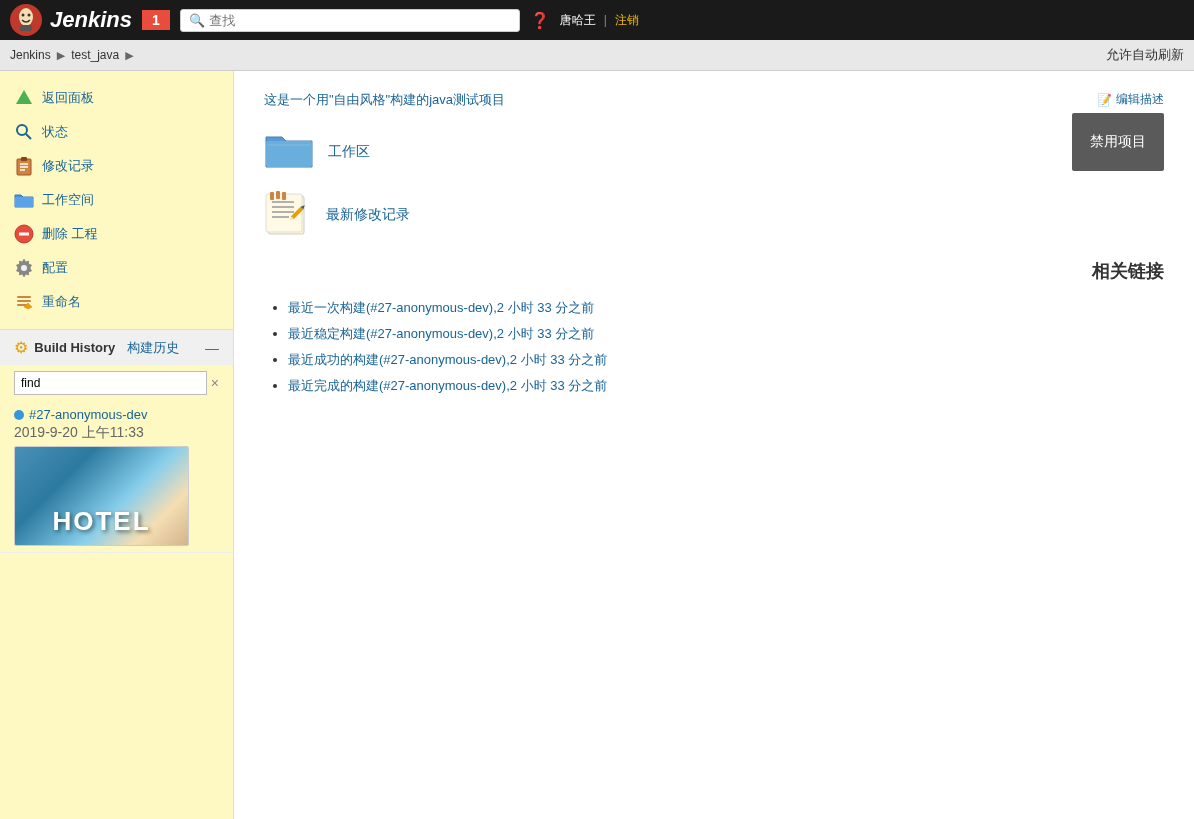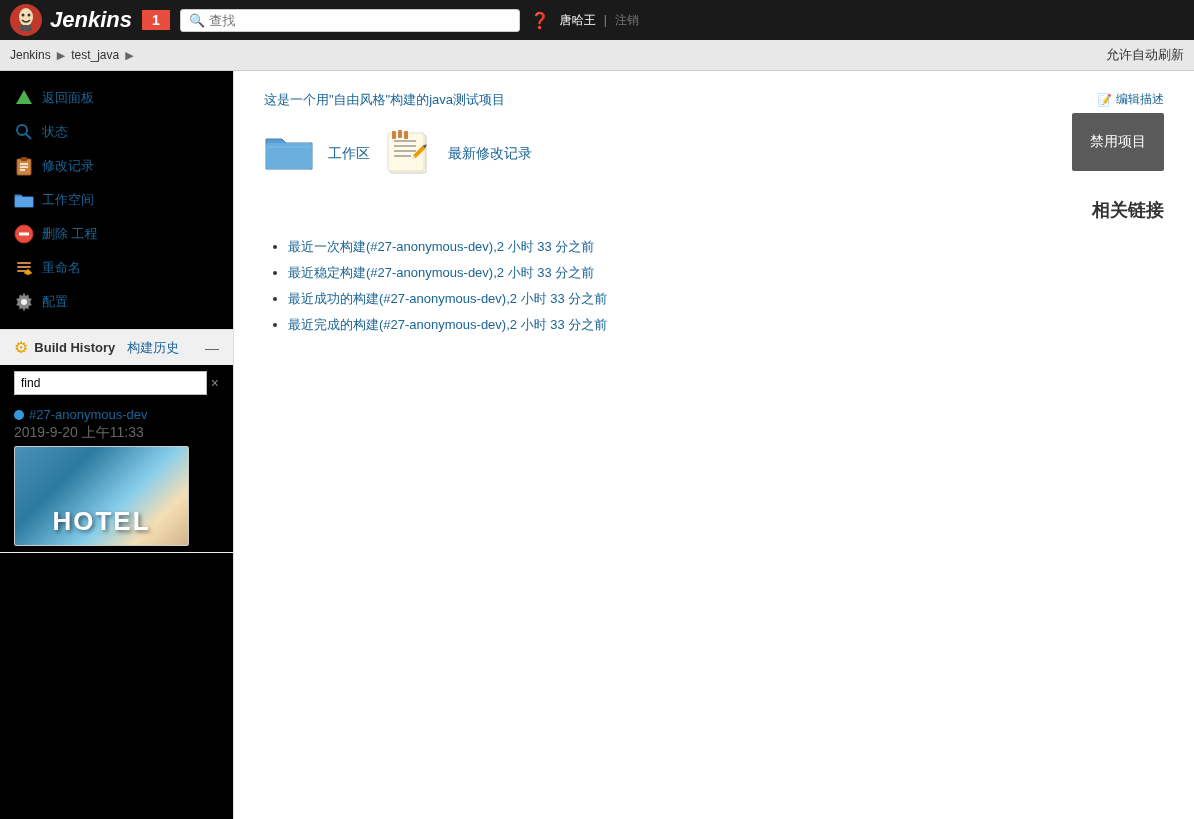--- a/index.html
+++ b/index.html
@@ -68,21 +68,21 @@
       font-size: 16px;
       cursor: pointer;
     }
     .user-area {
       color: white;
       font-size: 12px;
       display: flex;
       align-items: center;
       gap: 8px;
     }
-    .user-area a { color: #737373; text-decoration: none; cursor: pointer; }
+    .user-area a { color: #eab308; text-decoration: none; cursor: pointer; }
     .separator { color: #888; }
 
     
     #breadcrumb {
       background: #e8e8e8;
       border-bottom: 1px solid #ccc;
       padding: 6px 10px;
       display: flex;
       align-items: center;
       gap: 6px;
@@ -97,21 +97,21 @@
 
     
     #main-layout {
       display: flex;
       min-height: calc(100vh - 70px);
     }
 
     
     #sidebar {
       width: 234px;
-      background: #000000;
+      background: #fef9c3;
       border-right: 1px solid #ddd;
       padding: 10px 0;
       flex-shrink: 0;
     }
     .sidebar-item {
       display: flex;
       align-items: center;
       padding: 7px 14px;
       gap: 8px;
       cursor: pointer;
@@ -264,21 +264,21 @@
       cursor: pointer;
       border-radius: 2px;
       position: absolute;
       top: -45px;
       right: 0;
     }
 
     
     .quick-links {
       display: flex;
-      flex-direction: row;
+      flex-direction: column;
       gap: 16px;
       margin: 20px 0;
     }
     .quick-link-item {
       display: flex;
       align-items: center;
       gap: 14px;
     }
     .quick-link-item a {
       color: #1a6496;
@@ -409,39 +409,39 @@
         <svg width="20" height="20" viewBox="0 0 20 20">
           <circle cx="10" cy="10" r="9" fill="#e74c3c" stroke="#c0392b" stroke-width="1"></circle>
           <line x1="5" y1="10" x2="15" y2="10" stroke="white" stroke-width="3"></line>
         </svg>
       </span>
       <span>删除 工程</span>
     </a>
 
     <a class="sidebar-item" href="#">
       <span class="sidebar-icon">
+        <svg width="20" height="20" viewBox="0 0 20 20">
+          <circle cx="10" cy="10" r="3" fill="#888"></circle>
+          <path d="M10,1 L11.5,4 L14.5,3 L14.5,6 L17.5,7 L16,10 L17.5,13 L14.5,14 L14.5,17 L11.5,16 L10,19 L8.5,16 L5.5,17 L5.5,14 L2.5,13 L4,10 L2.5,7 L5.5,6 L5.5,3 L8.5,4 Z" fill="#888" stroke="#666" stroke-width="0.5"></path>
+          <circle cx="10" cy="10" r="3" fill="#f0f0f0"></circle>
+        </svg>
+      </span>
+      <span>配置</span>
+    </a>
+
+    <a class="sidebar-item" href="#">
+      <span class="sidebar-icon">
         <svg width="18" height="18" viewBox="0 0 18 18">
           <rect x="2" y="3" width="14" height="2" rx="1" fill="#cd853f"></rect>
           <rect x="2" y="7" width="14" height="2" rx="1" fill="#cd853f"></rect>
           <rect x="2" y="11" width="10" height="2" rx="1" fill="#cd853f"></rect>
           <polygon points="13,10 17,14 13,16 9,14" fill="#e8a000" stroke="#cd853f" stroke-width="0.5"></polygon>
         </svg>
       </span>
       <span>重命名</span>
-    </a>
-
-    <a class="sidebar-item" href="#">
-      <span class="sidebar-icon">
-        <svg width="20" height="20" viewBox="0 0 20 20">
-          <circle cx="10" cy="10" r="3" fill="#888"></circle>
-          <path d="M10,1 L11.5,4 L14.5,3 L14.5,6 L17.5,7 L16,10 L17.5,13 L14.5,14 L14.5,17 L11.5,16 L10,19 L8.5,16 L5.5,17 L5.5,14 L2.5,13 L4,10 L2.5,7 L5.5,6 L5.5,3 L8.5,4 Z" fill="#888" stroke="#666" stroke-width="0.5"></path>
-          <circle cx="10" cy="10" r="3" fill="#f0f0f0"></circle>
-        </svg>
-      </span>
-      <span>配置</span>
     </a>
 
     <div class="build-history-panel">
       <div class="build-history-header">
         <span class="gear-icon">⚙</span>
         <span class="title">Build History</span>
         <span class="zh-title" style="margin-left:6px;">构建历史</span>
         <button class="dash-btn">—</button>
       </div>
 

